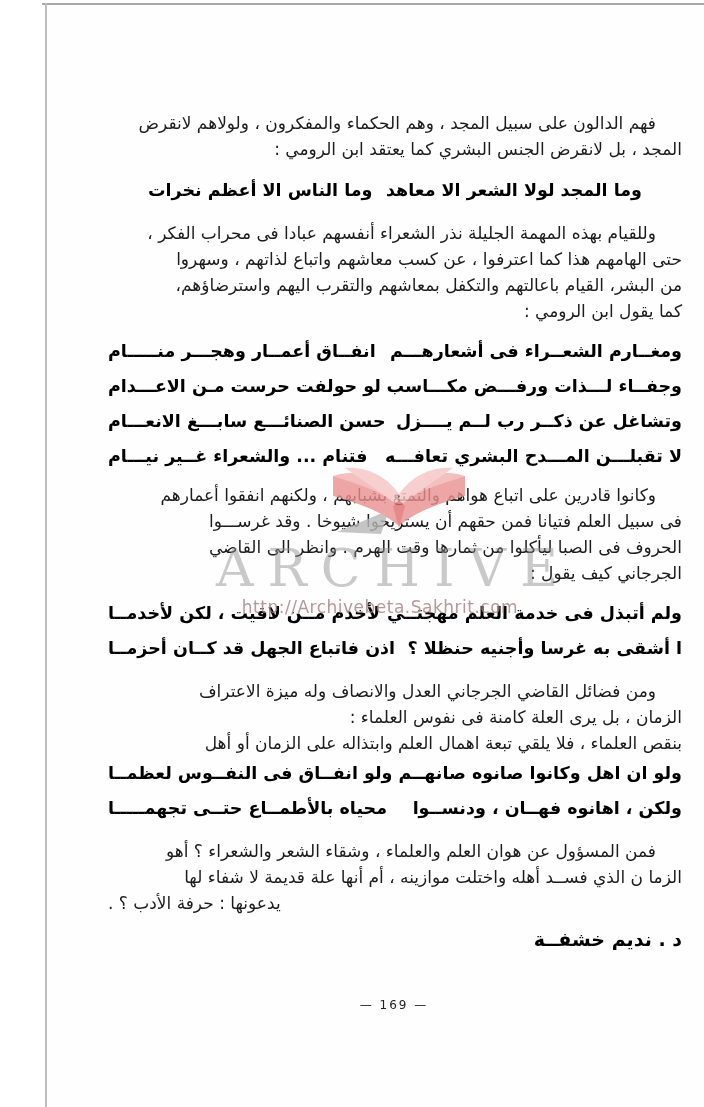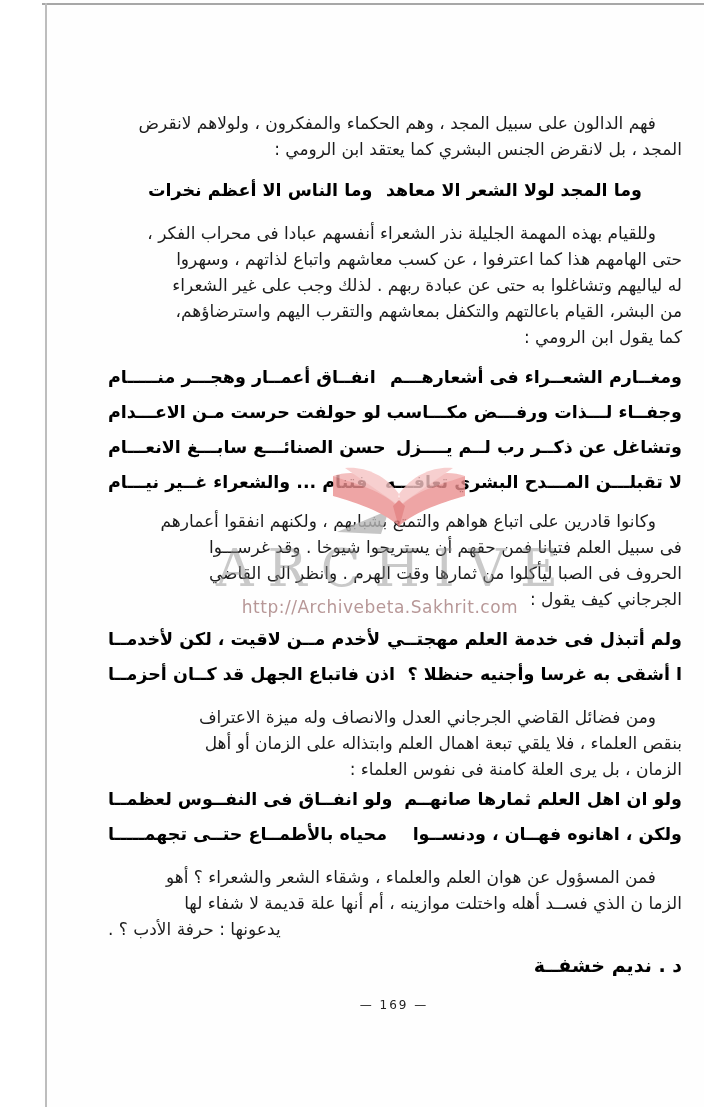--- a/index.html
+++ b/index.html
@@ -116,21 +116,20 @@
     <div class="verse single">
       <div class="vline">
         <span>وما المجد لولا الشعر الا معاهد</span>
         <span>وما الناس الا أعظم نخرات</span>
       </div>
     </div>
 
     <div class="prose">
       <div class="line first">وللقيام بهذه المهمة الجليلة نذر الشعراء أنفسهم عبادا فى محراب الفكر ،</div>
       <div class="line">حتى الهامهم هذا كما اعترفوا ، عن كسب معاشهم واتباع لذاتهم ، وسهروا</div>
-      <div class="line">له لياليهم وتشاغلوا به حتى عن عبادة ربهم . لذلك وجب على غير الشعراء</div>
       <div class="line">من البشر، القيام باعالتهم والتكفل بمعاشهم والتقرب اليهم واسترضاؤهم،</div>
       <div class="line">كما يقول ابن الرومي :</div>
     </div>
 
     <div class="verse vb-roomi">
       <div class="vline">
         <span>ومغــارم الشعــراء فى أشعارهـــم</span>
         <span>انفــاق أعمــار وهجـــر منـــــام</span>
       </div>
       <div class="vline">
@@ -160,27 +159,27 @@
         <span>لأخدم مــن لاقيت ، لكن لأخدمــا</span>
       </div>
       <div class="vline">
         <span>ا أشقى به غرسا وأجنيه حنظلا ؟</span>
         <span>اذن فاتباع الجهل قد كــان أحزمــا</span>
       </div>
     </div>
 
     <div class="prose m-top-12">
       <div class="line first">ومن فضائل القاضي الجرجاني العدل والانصاف وله ميزة الاعتراف</div>
+      <div class="line">الزمان ، بل يرى العلة كامنة فى نفوس العلماء :</div>
       <div class="line">بنقص العلماء ، فلا يلقي تبعة اهمال العلم وابتذاله على الزمان أو أهل</div>
-      <div class="line">الزمان ، بل يرى العلة كامنة فى نفوس العلماء :</div>
     </div>
 
     <div class="verse vb-ilm">
       <div class="vline">
-        <span>ولو ان اهل العلم ثمارها صانهــم</span>
+        <span>ولو ان اهل وكانوا صانوه صانهــم</span>
         <span>ولو انفــاق فى النفــوس لعظمــا</span>
       </div>
       <div class="vline">
         <span>ولكن ، اهانوه فهــان ، ودنســوا</span>
         <span>محياه بالأطمــاع حتــى تجهمـــــا</span>
       </div>
     </div>
 
     <div class="prose m-top-12">
       <div class="line first">فمن المسؤول عن هوان العلم والعلماء ، وشقاء الشعر والشعراء ؟ أهو</div>

